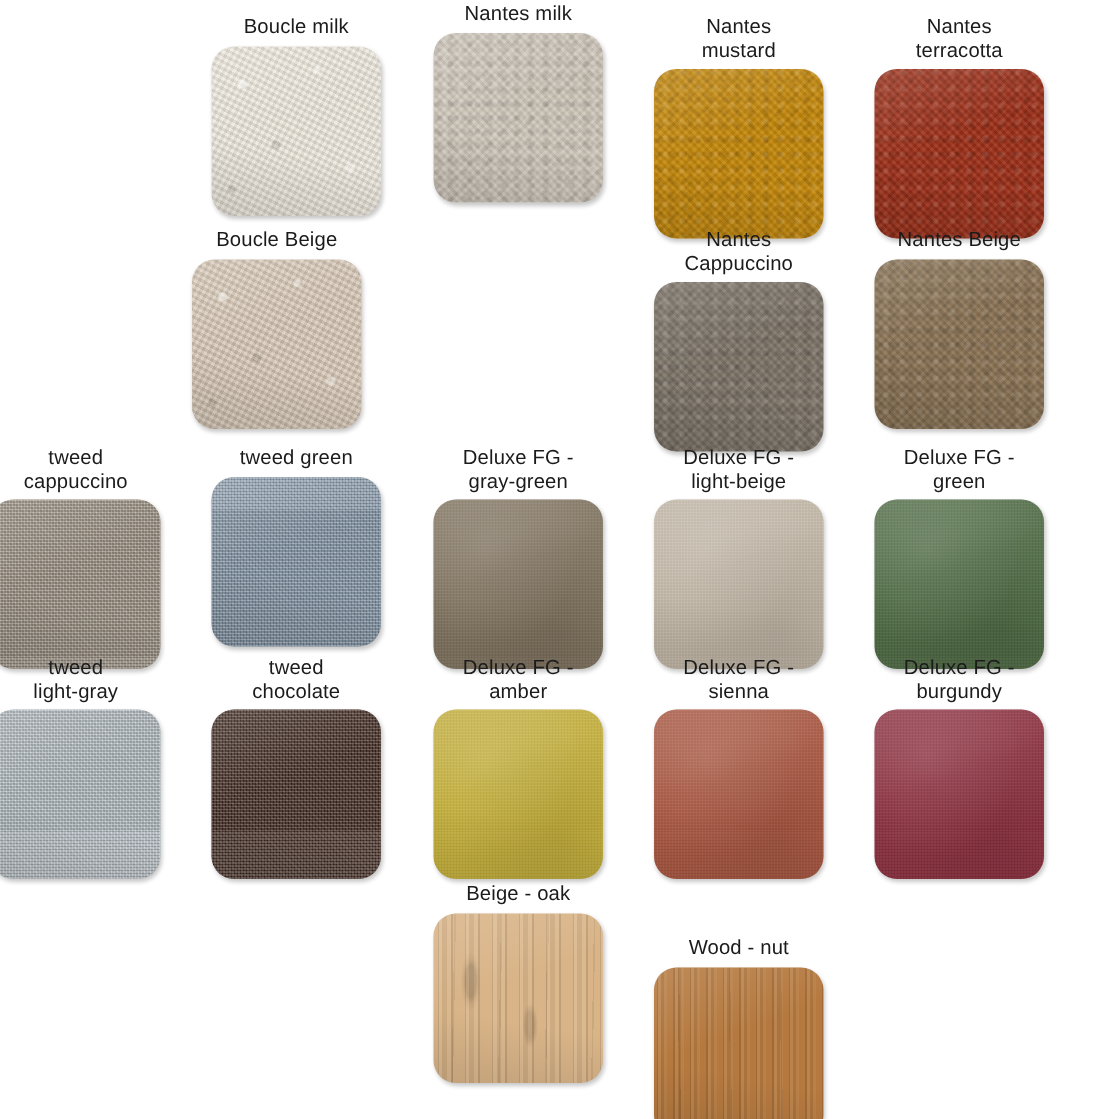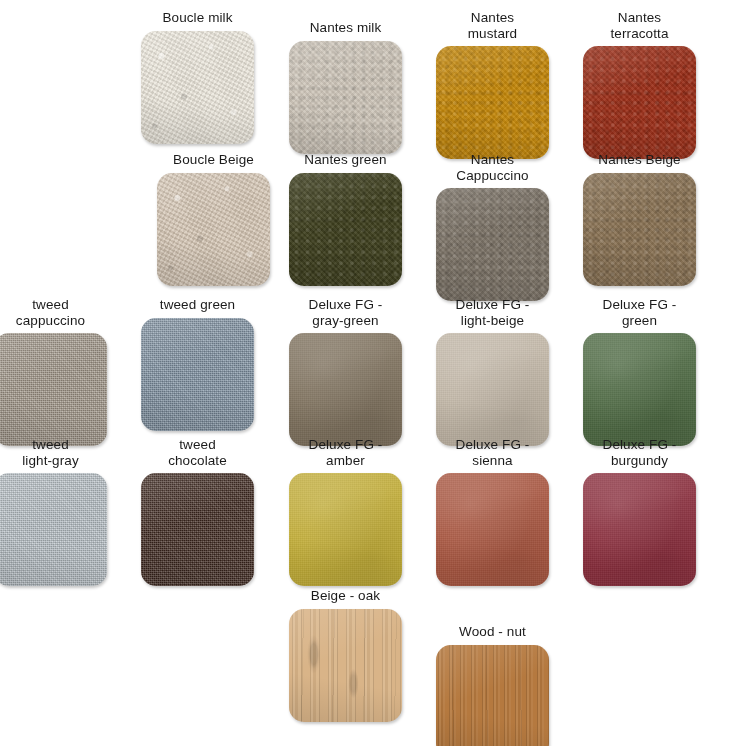--- a/index.html
+++ b/index.html
@@ -156,21 +156,21 @@
 <body style="background: rgb(255, 255, 255);">
 
 <div id="swatch-board">
     <div class="swatch-cell" style="left: 124px; top: 10px;">
       <div class="swatch-label">Boucle milk</div>
       <div class="swatch-tile tex-boucle" style="width: 113px; height: 113px; background-color: rgb(234, 229, 218);">
         <div class="grain"></div>
         <div class="sheen"></div>
       </div>
     </div>
-    <div class="swatch-cell" style="left: 272px; top: 20px; justify-content: center;">
+    <div class="swatch-cell" style="left: 272px; top: 1px; justify-content: center;">
       <div class="swatch-label">Nantes milk</div>
       <div class="swatch-tile tex-nantes" style="width: 113px; height: 113px; background-color: rgb(207, 199, 187);">
         <div class="grain"></div>
         <div class="sheen"></div>
       </div>
     </div>
     <div class="swatch-cell" style="left: 419px; top: 10px;">
       <div class="swatch-label">Nantes
 mustard</div>
       <div class="swatch-tile tex-nantes" style="width: 113px; height: 113px; background-color: rgb(196, 136, 12);">
@@ -179,30 +179,23 @@
       </div>
     </div>
     <div class="swatch-cell" style="left: 566px; top: 10px;">
       <div class="swatch-label">Nantes
 terracotta</div>
       <div class="swatch-tile tex-nantes" style="width: 113px; height: 113px; background-color: rgb(156, 48, 26);">
         <div class="grain"></div>
         <div class="sheen"></div>
       </div>
     </div>
-    <div class="swatch-cell" style="left: 140px; top: 152px;">
+    <div class="swatch-cell" style="left: 111px; top: 152px;">
       <div class="swatch-label">Boucle Beige</div>
       <div class="swatch-tile tex-boucle" style="width: 113px; height: 113px; background-color: rgb(212, 197, 179);">
-        <div class="grain"></div>
-        <div class="sheen"></div>
-      </div>
-    </div>
-    <div class="swatch-cell" style="left: 272px; top: 152px;">
-      <div class="swatch-label">Nantes green</div>
-      <div class="swatch-tile tex-nantes" style="width: 113px; height: 113px; background-color: rgb(63, 64, 31);">
         <div class="grain"></div>
         <div class="sheen"></div>
       </div>
     </div>
     <div class="swatch-cell" style="left: 419px; top: 152px;">
       <div class="swatch-label">Nantes
 Cappuccino</div>
       <div class="swatch-tile tex-nantes" style="width: 113px; height: 113px; background-color: rgb(125, 116, 104);">
         <div class="grain"></div>
         <div class="sheen"></div>

